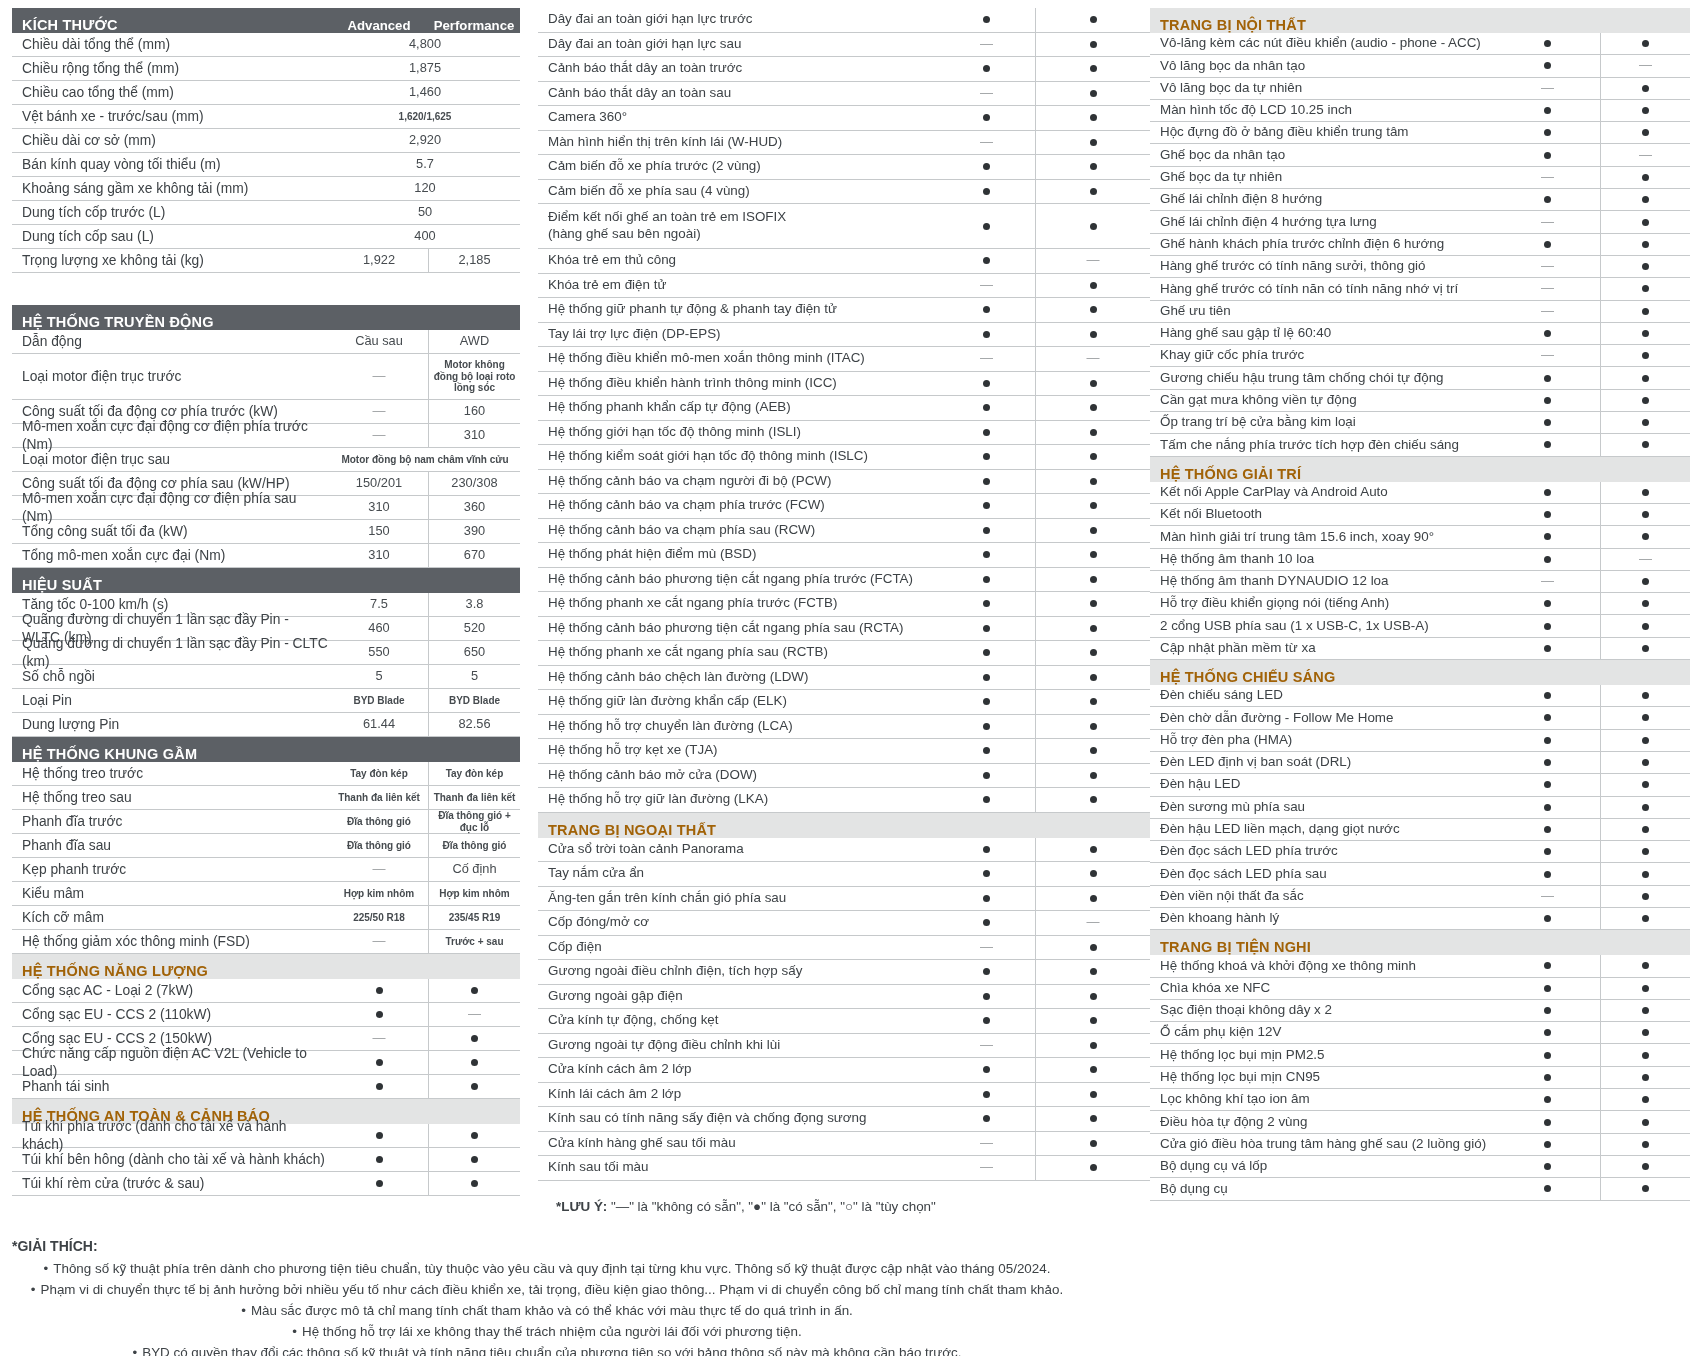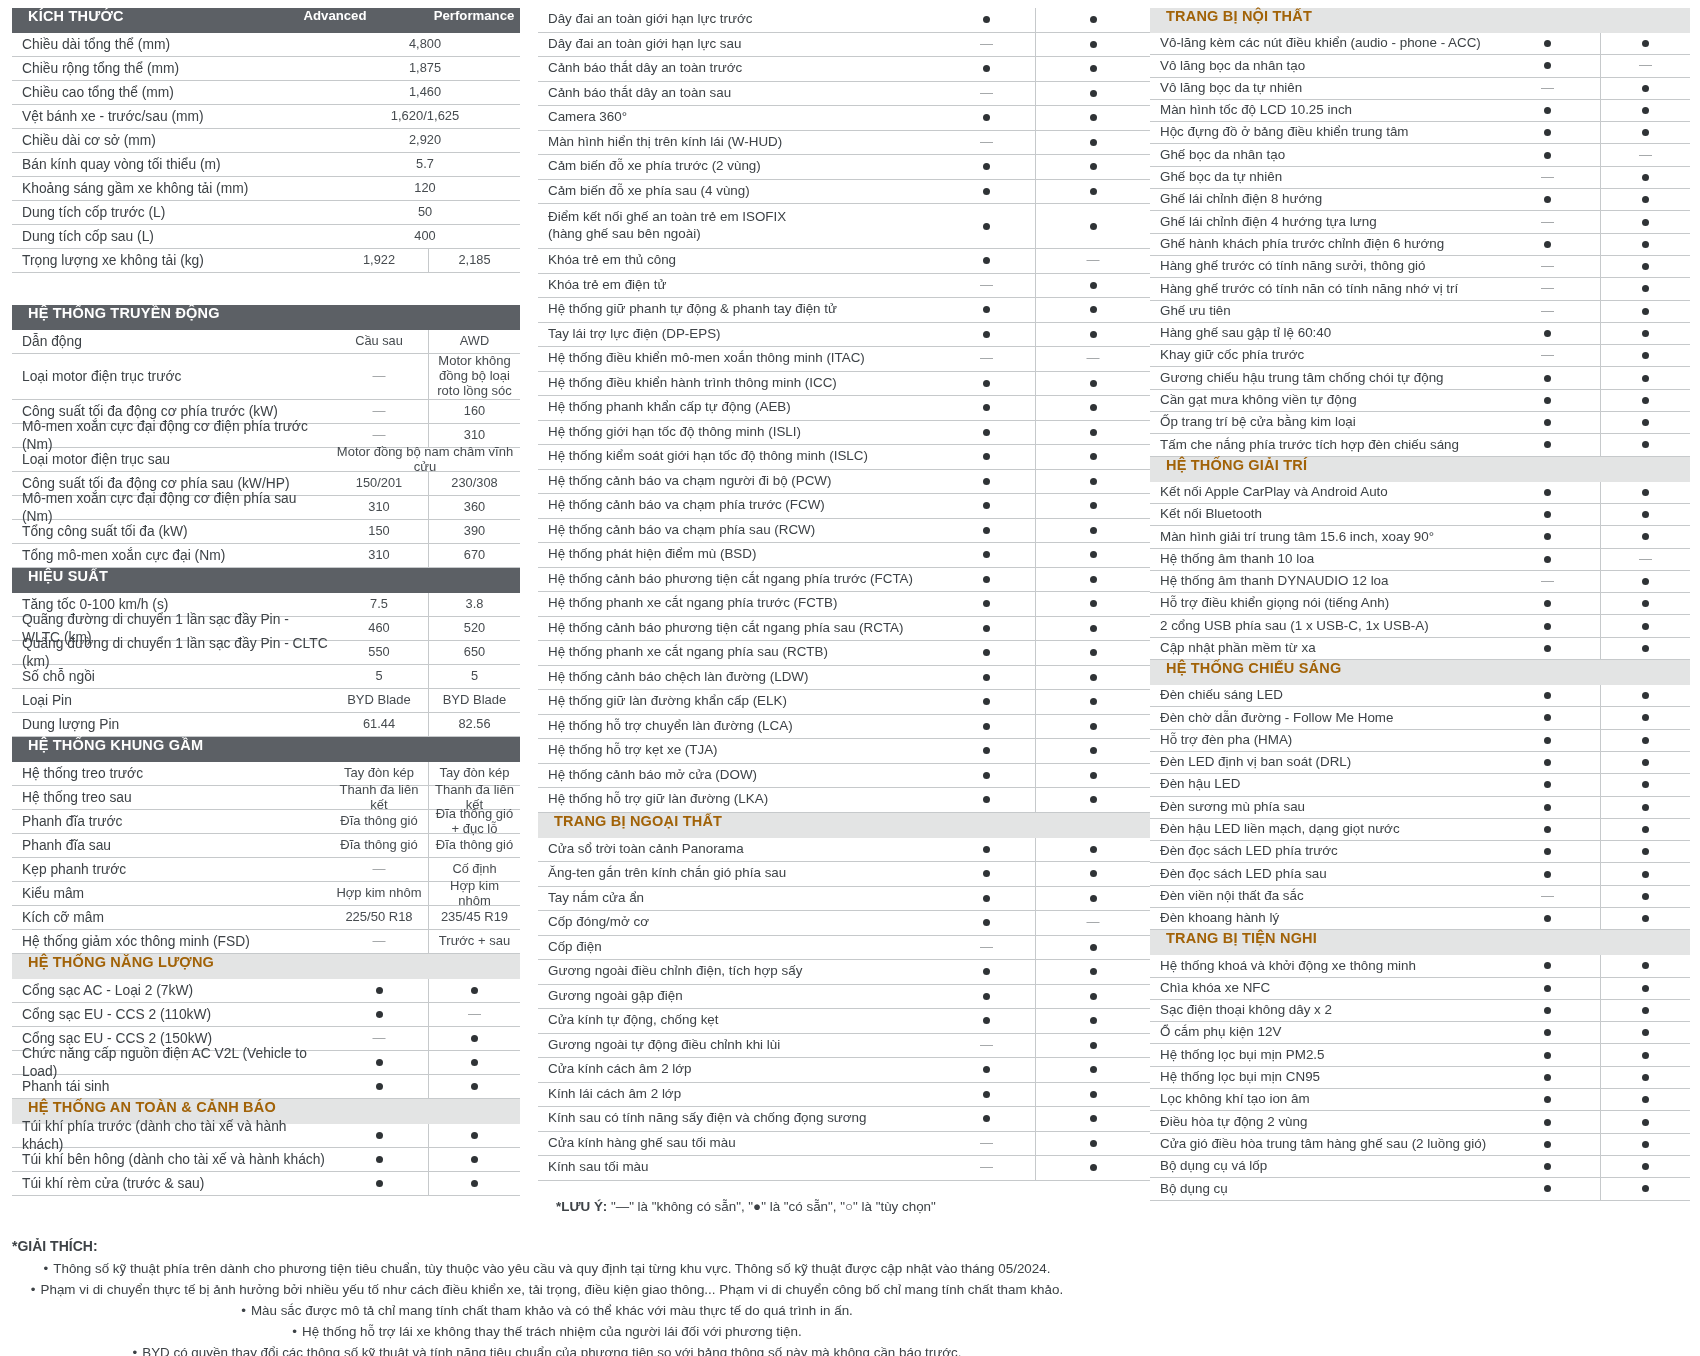--- a/index.html
+++ b/index.html
@@ -8,35 +8,35 @@
   }
   *{margin:0;padding:0;box-sizing:border-box;}
   body{width:1700px;height:1356px;background:#fff;font-family:"Liberation Sans",sans-serif;color:var(--text);overflow:hidden;}
   .page{position:relative;width:1700px;height:1356px;background:#fff;}
   .col{position:absolute;top:8px;}
   #col-left{left:12px;width:508px;--rh:24px;--tall:46px;--lbl:318px;--c1:98px;--c2:92px;--lfs:13.8px;}
   #col-mid{left:538px;width:612px;--rh:24.5px;--tall:45px;--lbl:400px;--c1:97px;--c2:115px;--lfs:13.4px;}
   #col-right{left:1150px;width:540px;--rh:22.3px;--tall:40px;--lbl:345px;--c1:105px;--c2:90px;--lfs:13.4px;}
   .sec{width:100%;}
   .sec.gap{margin-top:32px;}
-  .sec-head{display:flex;align-items:flex-start;height:25px;padding:0 0 0 16px;font-weight:bold;font-size:14.5px;gap:44px;}
+  .sec-head{display:flex;align-items:flex-end;height:25px;padding:0 0 0 10px;font-weight:bold;font-size:14.5px;}
   .sec-head.dark{background:var(--dark-head);color:var(--white);}
   .sec-head.light{background:var(--light-head);color:#a16207;}
   .sec-head .ht{flex:1;letter-spacing:.2px;}
   .sec-head .hc{width:var(--c1);text-align:center;font-size:13.2px;font-weight:bold;}
   .sec-head .hc2{width:var(--c2);}
   .row{display:flex;align-items:center;height:var(--rh);border-bottom:1px solid var(--border);}
   .row.tall{height:var(--tall);}
   .lbl{width:var(--lbl);padding-left:10px;font-size:var(--lfs);line-height:1.25;white-space:pre-line;}
   .cell{display:flex;align-items:center;justify-content:center;text-align:center;height:100%;
         font-size:12.8px;color:var(--val);line-height:1.15;}
   .c1{width:var(--c1);}
   .c2{width:var(--c2);border-left:1px solid var(--border);}
   .cm{width:calc(var(--c1) + var(--c2));}
-  .cell.sm{font-size:13px;padding:0 3px;}
+  .cell.sm{font-size:10px;padding:0 3px;font-weight:bold;}
   .dot{width:7px;height:7px;border-radius:50%;background:var(--dot);display:inline-block;}
   .dash{color:var(--dash);font-size:13px;}
   .note{margin:18px 0 0 18px;font-size:13.4px;color:var(--text);}
   .note b{font-weight:bold;}
   .footnote{position:absolute;left:12px;top:1238px;width:1070px;}
   .ft-title{font-weight:bold;font-size:14px;margin-bottom:4px;}
   .ft-line{font-size:13.4px;line-height:21px;color:var(--text);text-align:center;}
   .ft-line .blt{margin-right:5px;}
 </style>
 </head>
@@ -614,30 +614,30 @@
           <div class="row">
             <span class="lbl">Cửa sổ trời toàn cảnh Panorama</span>
             <span class="cell c1">
               <i class="dot"></i>
             </span>
             <span class="cell c2">
               <i class="dot"></i>
             </span>
           </div>
           <div class="row">
+            <span class="lbl">Tay nắm cửa ẩn</span>
+            <span class="cell c1">
+              <i class="dot"></i>
+            </span>
+            <span class="cell c2">
+              <i class="dot"></i>
+            </span>
+          </div>
+          <div class="row">
             <span class="lbl">Ăng-ten gắn trên kính chắn gió phía sau</span>
-            <span class="cell c1">
-              <i class="dot"></i>
-            </span>
-            <span class="cell c2">
-              <i class="dot"></i>
-            </span>
-          </div>
-          <div class="row">
-            <span class="lbl">Tay nắm cửa ẩn</span>
             <span class="cell c1">
               <i class="dot"></i>
             </span>
             <span class="cell c2">
               <i class="dot"></i>
             </span>
           </div>
           <div class="row">
             <span class="lbl">Cốp đóng/mở cơ</span>
             <span class="cell c1">

